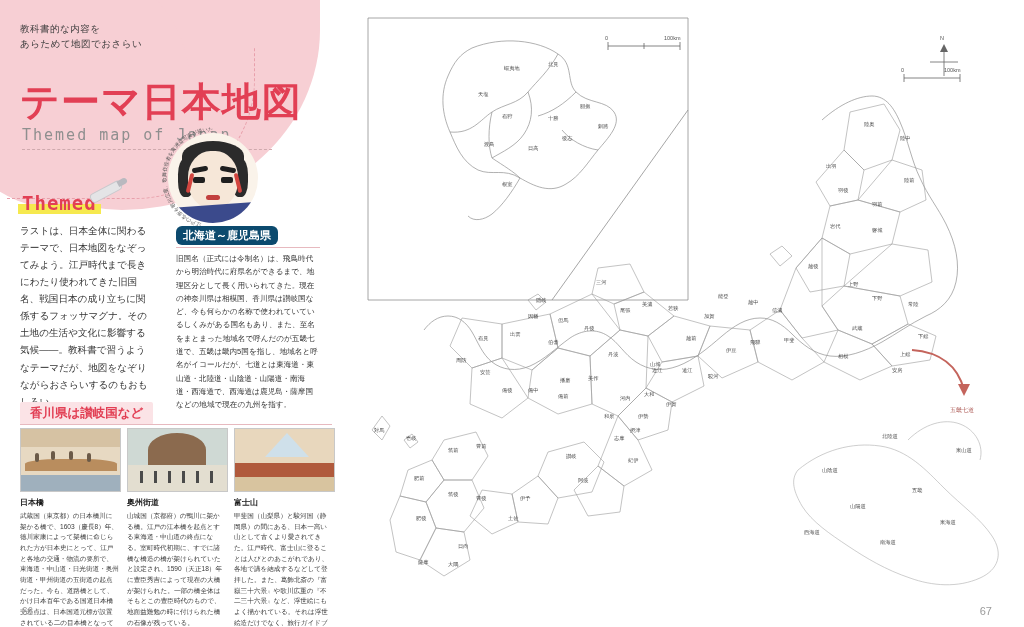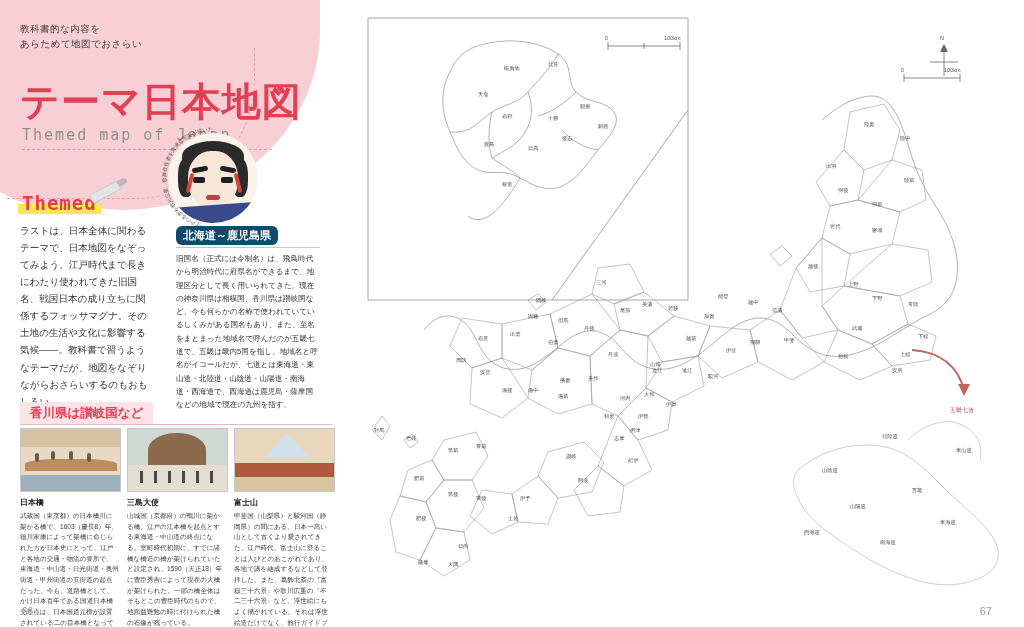--- a/index.html
+++ b/index.html
@@ -208,21 +208,21 @@
         <div class="thumb t2">
           <div class="mt"></div>
             <div class="grd"></div>
           <div class="f" style="left:12px;bottom:8px;"></div>
           <div class="f" style="left:26px;bottom:8px;"></div>
           <div class="f" style="left:40px;bottom:8px;"></div>
           <div class="f" style="left:54px;bottom:8px;"></div>
           <div class="f" style="left:68px;bottom:8px;"></div>
           <div class="f" style="left:82px;bottom:8px;"></div>
         </div>
-        <div class="cap">三島大使</div>
+        <div class="cap">奥州街道</div>
         <div class="desc">山城国（京都府）の鴨川に架かる橋。江戸の江本橋を起点とする東海道・中山道の終点になる。室町時代初期に、すでに諸橋な橋造の橋が架けられていたと設定され、1590（天正18）年に豊臣秀吉によって現在の大橋が架けられた。一部の橋全体はそもとこの豊臣時代のもので、地面益難勉の時に付けられた橋の石像が残っている。</div>
       </div>
       <div class="card">
         <div class="thumb t3">
           <div class="fuji"></div>
             <div class="roof"></div>
             <div class="grd"></div>
         </div>
         <div class="cap">富士山</div>
         <div class="desc">甲斐国（山梨県）と駿河国（静岡県）の間にある、日本一高い山として古くより愛されてきた。江戸時代、富士山に登ることは人びとのあこがれであり、各地で講を結成するなどして登拝した。また、葛飾北斎の『富嶽三十六景』や歌川広重の『不二三十六景』など、浮世絵にもよく描かれている。それは浮世絵造だけでなく、旅行ガイドブックの役割もしていたようだ。</div>

